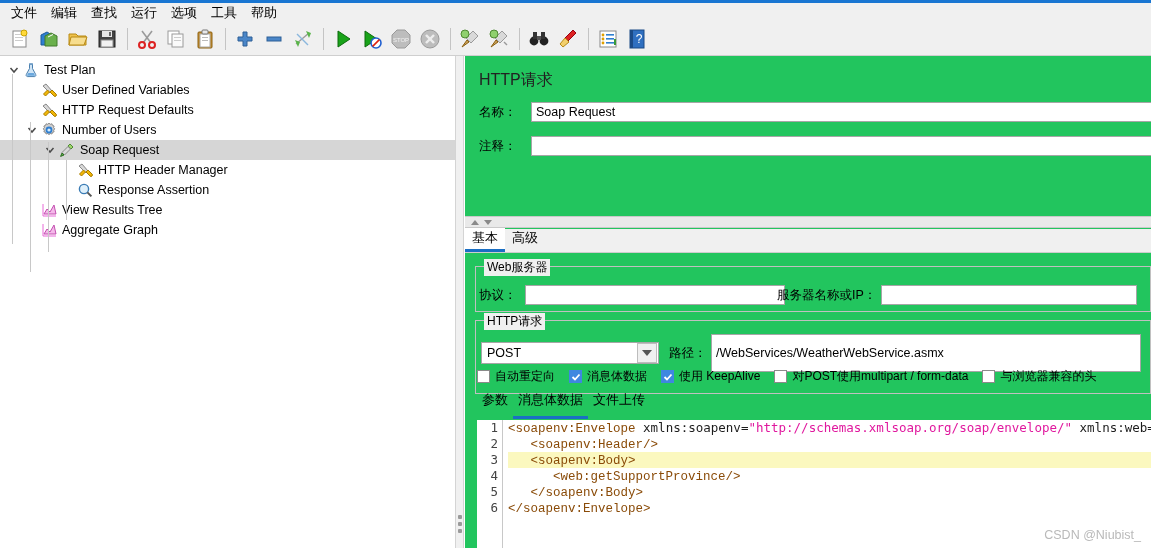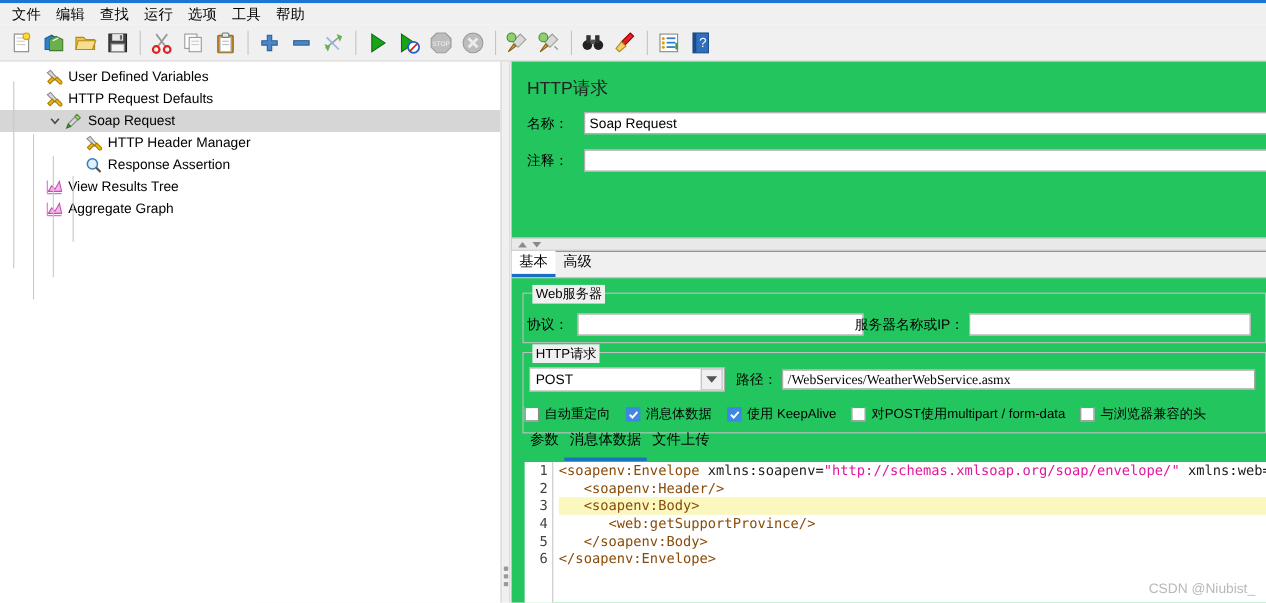--- a/index.html
+++ b/index.html
@@ -213,21 +213,21 @@
   }
   .gutter {
     position: absolute; left: 0; top: 0; width: 26px; height: 172px;
     background: #ffffff; border-right: 1px solid #c8c8c8;
     text-align: right; padding-right: 4px; color: #444;
   }
   .gutter .gl { height: 16px; line-height: 16px; }
   .codearea { position: absolute; left: 31px; top: 0; right: 0; height: 172px; }
   .cline { height: 16px; line-height: 16px; white-space: pre; }
   .cline.hl { background: #fbf8bf; }
-  .tag { color: #8a4b08; }
+  .tag { color: #8a4b08; font-family: Liberation Mono, monospace; }
   .str { color: #e0189e; }
   .plain { color: #1d1d1d; }
 
   
   .editor-leftline {
     position: absolute; left: 0; top: 0; width: 1px; height: 172px; background: #c8c8c8;
   }
 
   .watermark {
     position: absolute; right: 10px; bottom: 6px;
@@ -403,20 +403,36 @@
           <rect x="4" y="2" width="14" height="18" fill="#2f6fc0" stroke="#1b4a86"></rect>
           <rect x="4" y="2" width="3" height="18" fill="#1b4a86"></rect>
           <text x="13" y="15" font-size="12" text-anchor="middle" fill="#fff" font-family="sans-serif">?</text>
         </svg>
       </div>
     </div>
 
   <div class="tree-panel">
     <div class="tree" id="tree">
         <div class="tnode">
+          <span style="display: inline-block; width: 6px; flex: 0 0 6px;"></span>
+          <span class="twist">
+            <svg width="10" height="10" viewBox="0 0 10 10">
+              <path d="M1.5 3 L5 7 L8.5 3" fill="none" stroke="#4a4a4a" stroke-width="1.5"></path>
+            </svg>
+          </span>
+          <span class="ticon">
+            <svg width="16" height="16" viewBox="0 0 16 16">
+              <path d="M6.5 2 h3 v4.5 l3.2 6 a1.4 1.4 0 0 1 -1.2 2.1 h-7 a1.4 1.4 0 0 1 -1.2 -2.1 l3.2 -6 Z" fill="#cfe4f5" stroke="#4a7fae"></path>
+              <rect x="6" y="1.4" width="4" height="1.4" fill="#6b9bc6"></rect>
+              <path d="M5.3 11 h5.4 l1.5 2.8 h-8.4 Z" fill="#6aa8de"></path>
+            </svg>
+          </span>
+          <span class="tlabel">Test Plan</span>
+        </div>
+        <div class="tnode">
           <span style="display: inline-block; width: 24px; flex: 0 0 24px;"></span>
           <span class="twist"></span>
           <span class="ticon">
             <svg width="16" height="16" viewBox="0 0 16 16">
               <path d="M2 4 l3 -2 l6 7 l-2 2 Z" fill="#d8d8d8" stroke="#888"></path>
               <path d="M9 10 l4 4 a1.3 1.3 0 0 0 2 -2 l-4 -4 Z" fill="#f2b705" stroke="#a87c00"></path>
               <path d="M2.5 12 l4 -4 l2 2 l-4 4 Z" fill="#f2b705" stroke="#a87c00"></path>
             </svg>
           </span>
           <span class="tlabel">User Defined Variables</span>
@@ -425,20 +441,36 @@
           <span style="display: inline-block; width: 24px; flex: 0 0 24px;"></span>
           <span class="twist"></span>
           <span class="ticon">
             <svg width="16" height="16" viewBox="0 0 16 16">
               <path d="M2 4 l3 -2 l6 7 l-2 2 Z" fill="#d8d8d8" stroke="#888"></path>
               <path d="M9 10 l4 4 a1.3 1.3 0 0 0 2 -2 l-4 -4 Z" fill="#f2b705" stroke="#a87c00"></path>
               <path d="M2.5 12 l4 -4 l2 2 l-4 4 Z" fill="#f2b705" stroke="#a87c00"></path>
             </svg>
           </span>
           <span class="tlabel">HTTP Request Defaults</span>
+        </div>
+        <div class="tnode">
+          <span style="display: inline-block; width: 24px; flex: 0 0 24px;"></span>
+          <span class="twist">
+            <svg width="10" height="10" viewBox="0 0 10 10">
+              <path d="M1.5 3 L5 7 L8.5 3" fill="none" stroke="#4a4a4a" stroke-width="1.5"></path>
+            </svg>
+          </span>
+          <span class="ticon">
+            <svg width="16" height="16" viewBox="0 0 16 16">
+              <path d="M8 1.2 l1.3 1.1 1.6 -.5 .6 1.6 1.6 .6 -.5 1.6 1.1 1.3 -1.1 1.3 .5 1.6 -1.6 .6 -.6 1.6 -1.6 -.5 -1.3 1.1 -1.3 -1.1 -1.6 .5 -.6 -1.6 -1.6 -.6 .5 -1.6 -1.1 -1.3 1.1 -1.3 -.5 -1.6 1.6 -.6 .6 -1.6 1.6 .5 Z" fill="#cfcfcf" stroke="#8a8a8a"></path>
+              <circle cx="8" cy="8" r="3.4" fill="#2f7fd0"></circle>
+              <circle cx="8" cy="8" r="1.6" fill="#d7ecfb"></circle>
+            </svg>
+          </span>
+          <span class="tlabel">Number of Users</span>
         </div>
         <div class="tnode sel">
           <span style="display: inline-block; width: 42px; flex: 0 0 42px;"></span>
           <span class="twist">
             <svg width="10" height="10" viewBox="0 0 10 10">
               <path d="M1.5 3 L5 7 L8.5 3" fill="none" stroke="#4a4a4a" stroke-width="1.5"></path>
             </svg>
           </span>
           <span class="ticon">
             <svg width="16" height="16" viewBox="0 0 16 16">
@@ -552,21 +584,21 @@
       <span class="legend">HTTP请求</span>
     </div>
     <div class="frow" style="top:278px; left:16px;">
       <div class="combo" style="width:178px;">
         <span class="ctext">POST</span>
         <span class="cbtn">
             <i class="tri down"></i>
           </span>
       </div>
       <span class="flabel" style="width:42px; margin-left:10px;">路径：</span>
-      <input class="finput" style="width: 430px; height: 18px; font-family: Liberation Serif, serif;" value="/WebServices/WeatherWebService.asmx">
+      <input class="finput" style="width: 430px; height: 38px;" value="/WebServices/WeatherWebService.asmx">
     </div>
 
     <div class="checkrow" id="checkrow">
         <label class="cb-wrap">
           <span class="cbox"></span>
           <span>自动重定向</span>
         </label>
         <label class="cb-wrap">
           <span class="cbox checked">
             <svg width="10" height="10" viewBox="0 0 10 10">

